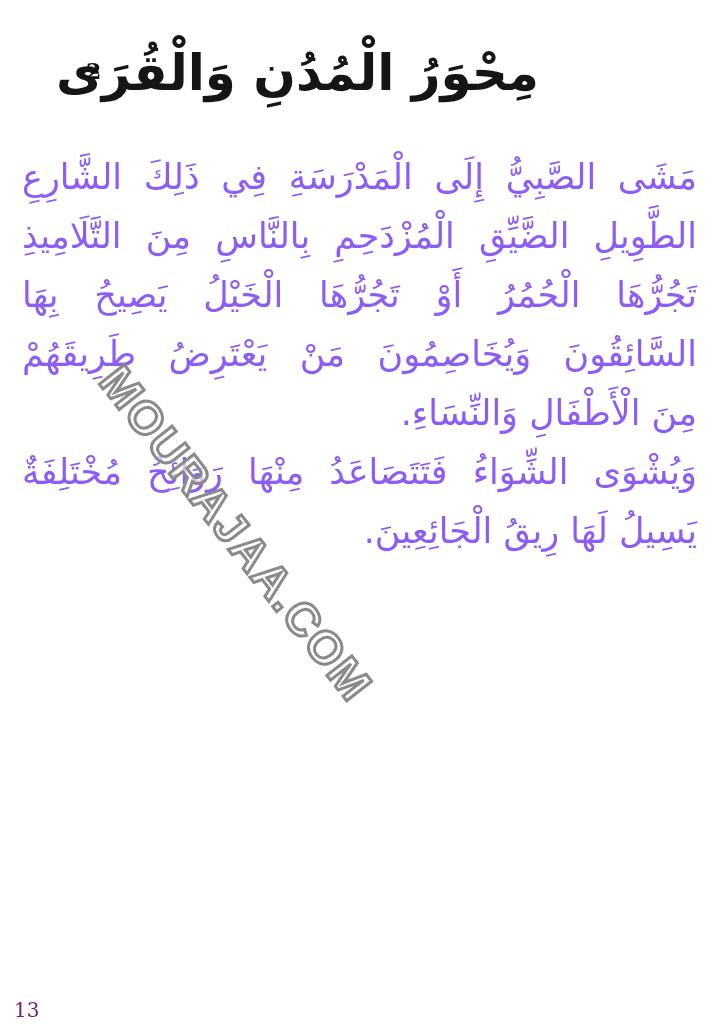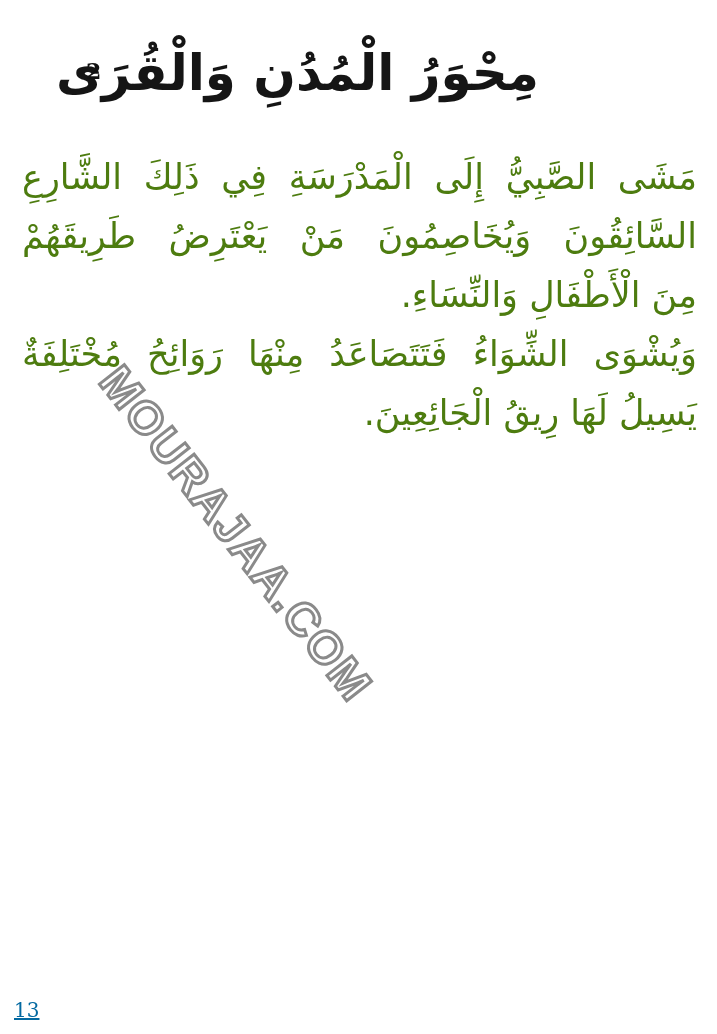--- a/index.html
+++ b/index.html
@@ -16,50 +16,52 @@
     margin-left: 40px;
   }
   .lesson-num {
     position: absolute; left: 86px; top: 58px;
     font-family: "DejaVu Serif", serif; font-size: 22px; font-weight: bold; color: #111;
   }
   .body-text {
     position: absolute; top: 148px; left: 22px; right: 20px;
     direction: rtl; text-align: justify;
     font-family: "DejaVu Sans", sans-serif; font-size: 35px; line-height: 59px;
-    color: #4d7c0f;
+    color: #8b5cf6;
   }
   .line { display: block; white-space: nowrap; text-align: justify; text-align-last: justify; }
   .line.last { text-align-last: right; }
   .para2 { padding-right: 60px; }
   .watermark {
     position: absolute; left: 110px; top: 345px;
     transform: rotate(52deg); transform-origin: left center;
     font-family: "Liberation Sans", sans-serif; font-weight: bold; font-size: 46px;
     color: rgba(255,255,255,0.6); -webkit-text-stroke: 3px #8a8a8a;
     letter-spacing: 2px; pointer-events: none; white-space: nowrap;
   }
   .page-number {
     position: absolute; left: 14px; bottom: 12px;
-    font-family: "DejaVu Serif", serif; font-size: 20px; color: #0369a1; text-decoration: underline;
+    font-family: "DejaVu Serif", serif; font-size: 20px; color: #701a75;
   }
 </style>
 </head>
 <body>
 
 <div class="page">
 
   <div class="title-row">
     <div class="title">مِحْوَرُ الْمُدُنِ وَالْقُرَى</div>
   </div>
   <div class="lesson-num">2</div>
 
   <div class="body-text">
     <div class="paragraph">
       <span class="line">مَشَى الصَّبِيُّ إِلَى الْمَدْرَسَةِ فِي ذَلِكَ الشَّارِعِ</span>
+      <span class="line">الطَّوِيلِ الضَّيِّقِ الْمُزْدَحِمِ بِالنَّاسِ مِنَ التَّلَامِيذِ</span>
+      <span class="line">تَجُرُّهَا الْحُمُرُ أَوْ تَجُرُّهَا الْخَيْلُ يَصِيحُ بِهَا</span>
       <span class="line">السَّائِقُونَ وَيُخَاصِمُونَ مَنْ يَعْتَرِضُ طَرِيقَهُمْ</span>
       <span class="line last">مِنَ الْأَطْفَالِ وَالنِّسَاءِ.</span>
     </div>
     <div class="paragraph">
       <span class="line">وَيُشْوَى الشِّوَاءُ فَتَتَصَاعَدُ مِنْهَا رَوَائِحُ مُخْتَلِفَةٌ</span>
       <span class="line last">يَسِيلُ لَهَا رِيقُ الْجَائِعِينَ.</span>
     </div>
   </div>
 
   <div class="watermark">MOURAJAA.COM</div>

